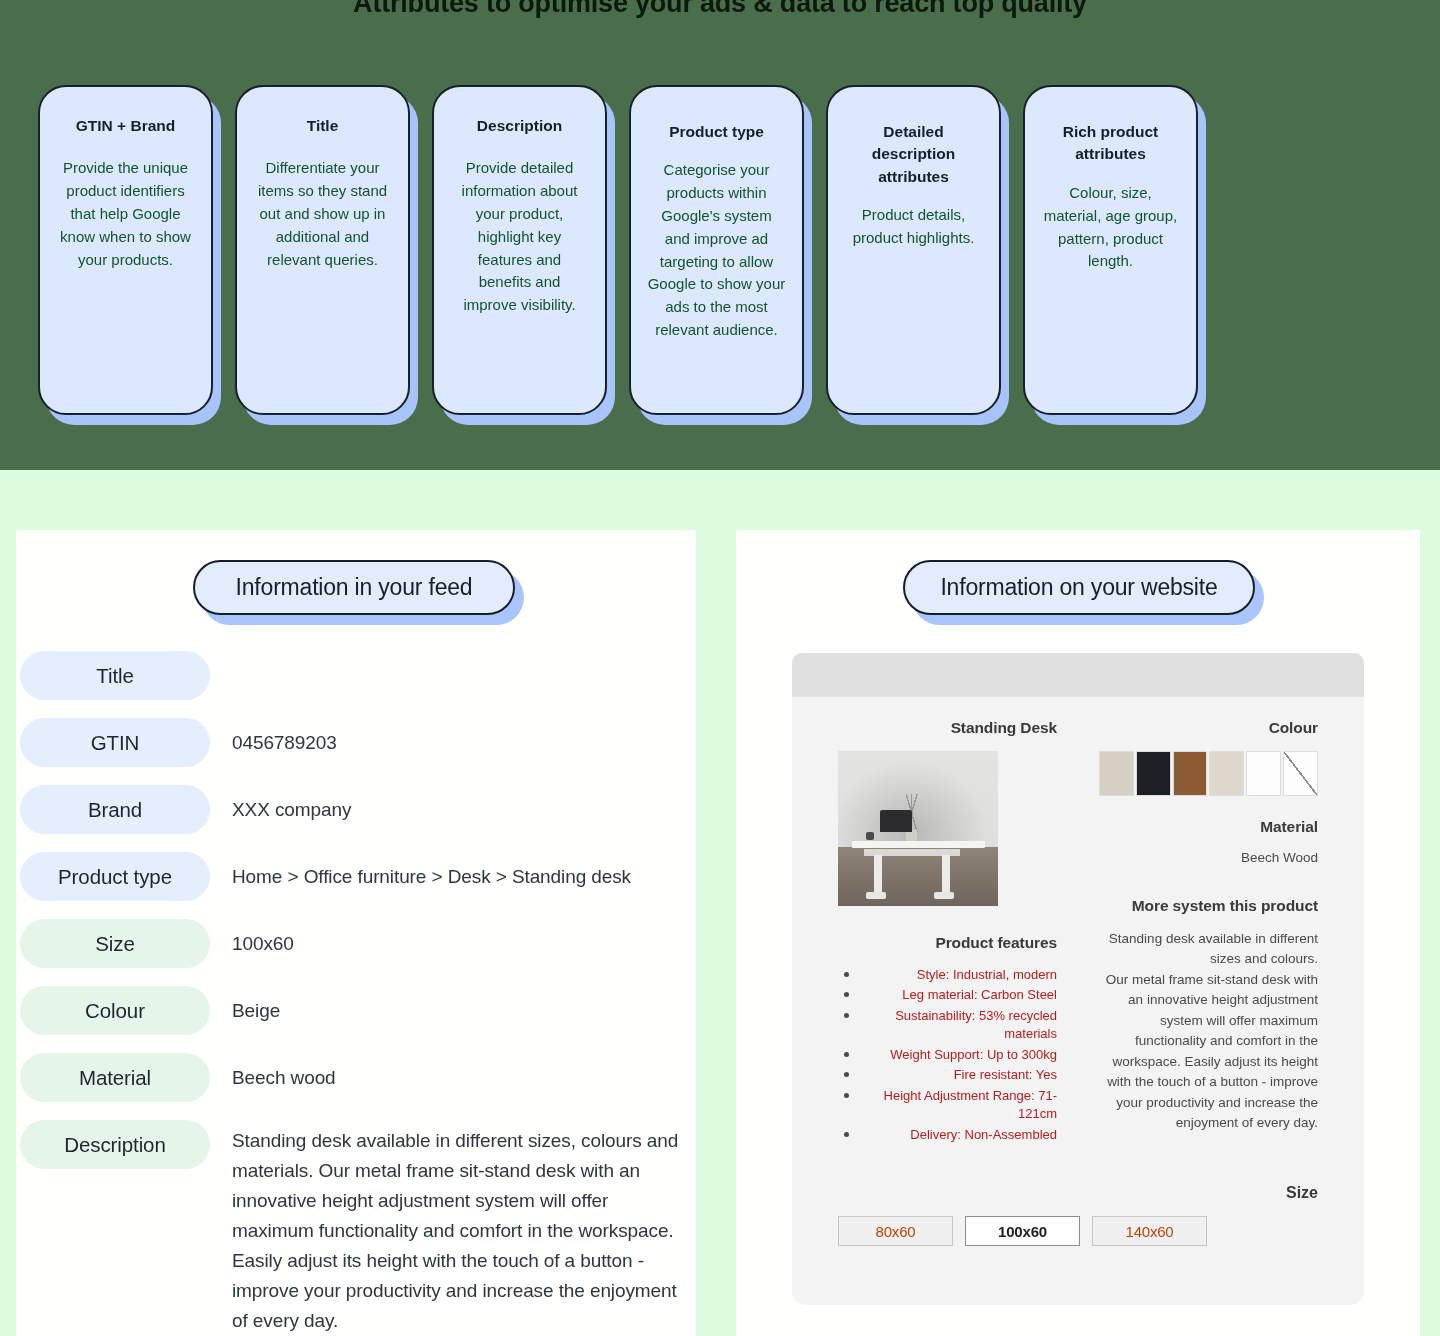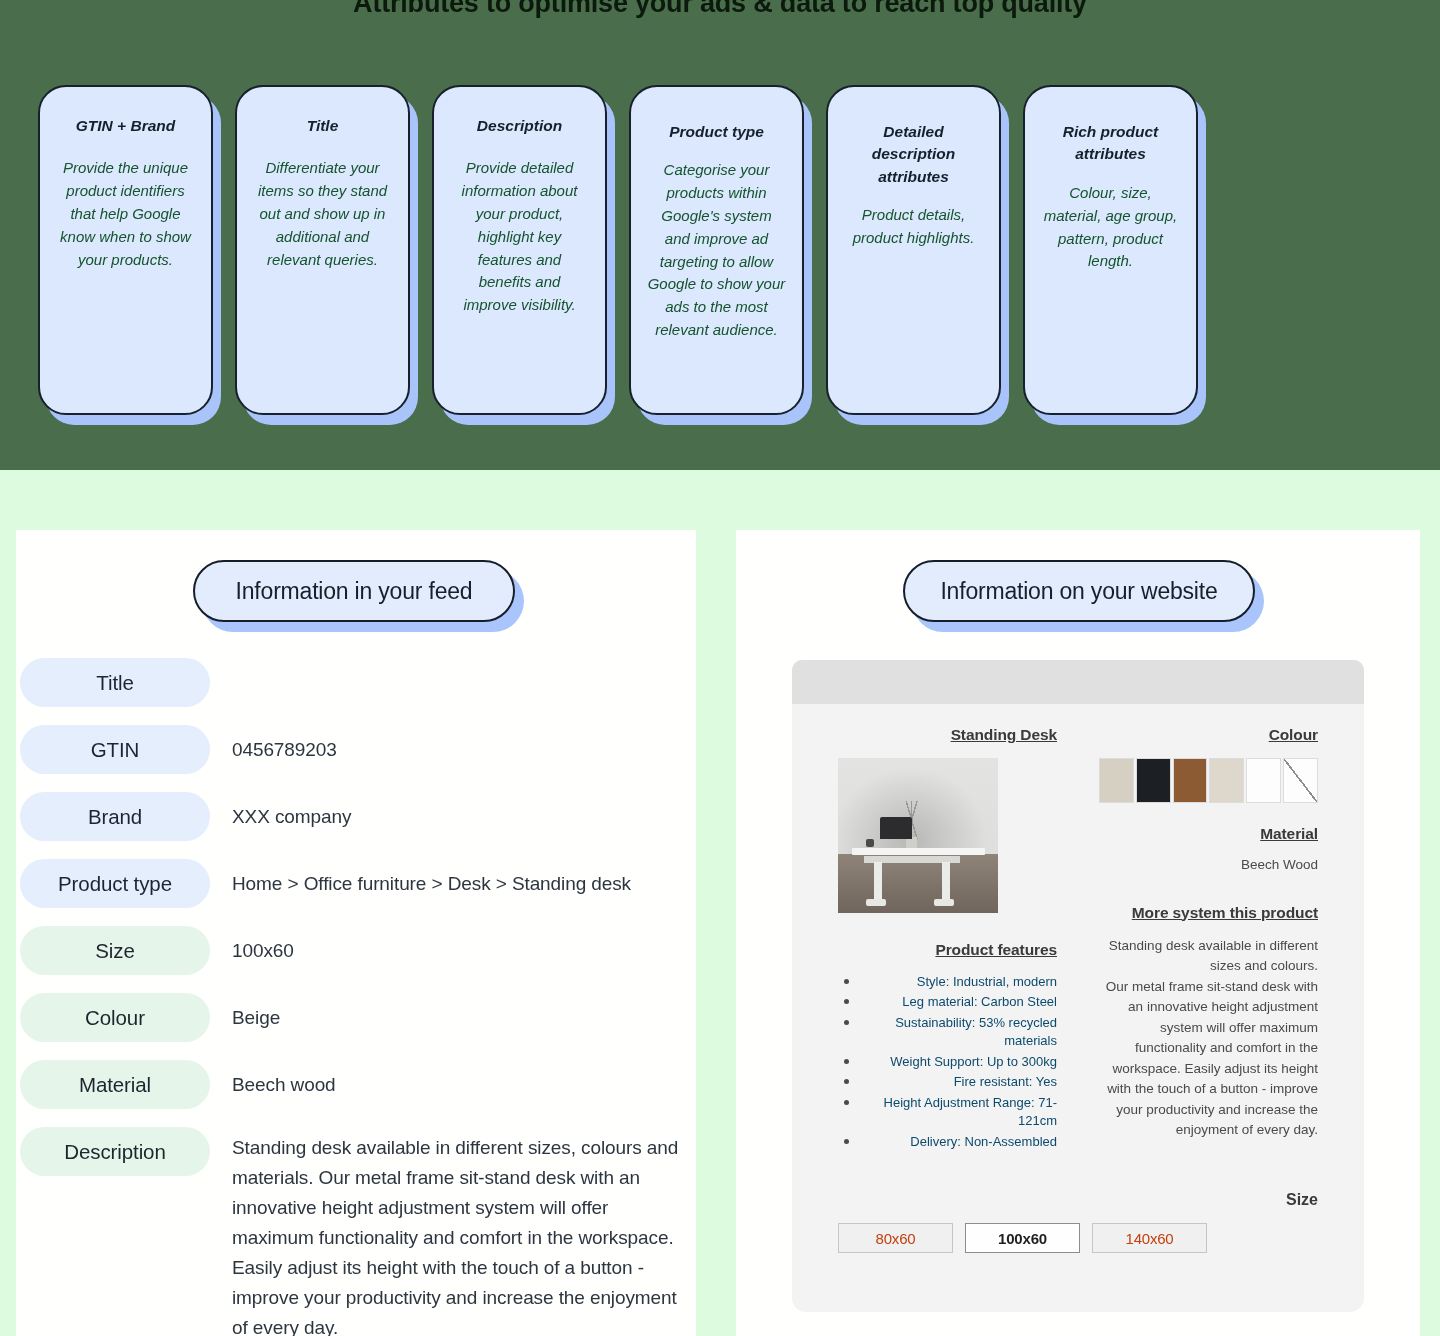--- a/index.html
+++ b/index.html
@@ -36,21 +36,20 @@
 
   
   .cards-row {
     position: absolute;
     top: 85px;
     left: 38px;
     width: 1160px;
     height: 350px;
     display: flex;
     gap: 22px;
-    font-style: italic;
   }
   .card-shell {
     position: relative;
     flex: 1 1 0;
     height: 330px;
   }
   .card-shadow {
     position: absolute;
     left: 8px; top: 10px;
     width: 100%; height: 100%;
@@ -98,21 +97,21 @@
     background: #fffffe;
     height: 806px;
     overflow: hidden;
   }
   .panel-left  { left: 16px;  width: 680px; }
   .panel-right { left: 736px; width: 684px; text-align: right; }
 
   
   .pill-shell {
     position: relative;
-    height: 62px;
+    height: 55px;
     margin: 30px auto 0;
     text-decoration: underline;
   }
   .pill-shadow {
     position: absolute;
     left: 9px; top: 10px;
     width: 100%; height: 100%;
     background: #a9c5fb;
     border-radius: 40px;
   }
@@ -182,21 +181,20 @@
     display: flex;
     gap: 42px;
   }
   .mock-col { flex: 1 1 0; min-width: 0; }
   .mock-h {
     font-size: 15.5px;
     font-weight: 700;
     color: #3a3a3a;
     letter-spacing: -0.1px;
     margin-bottom: 14px;
-    text-decoration: underline;
   }
   .mock-h.sub { margin-top: 28px; }
   .mock-h.sub2 { margin-top: 22px; margin-bottom: 12px; }
 
   
   .photo {
     width: 160px; height: 155px;
     position: relative;
     overflow: hidden;
     background: linear-gradient(#e3e3e1 0%, #dededc 62%, #8e8478 62%, #6f655c 100%);
@@ -270,21 +268,21 @@
     font-size: 13.5px;
     color: #4a4a4a;
     line-height: 1.52;
   }
   .mock-text p + p { margin-top: 0; }
 
   
   .feat-list { list-style: none; }
   .feat-list li {
     font-size: 13px;
-    color: #0c4a6e;
+    color: #b91c1c;
     line-height: 1.42;
     padding-left: 34px;
     position: relative;
     margin-bottom: 2px;
   }
   .feat-list li::before {
     content: '';
     position: absolute;
     left: 6px; top: 6px;
     width: 5px; height: 5px;

